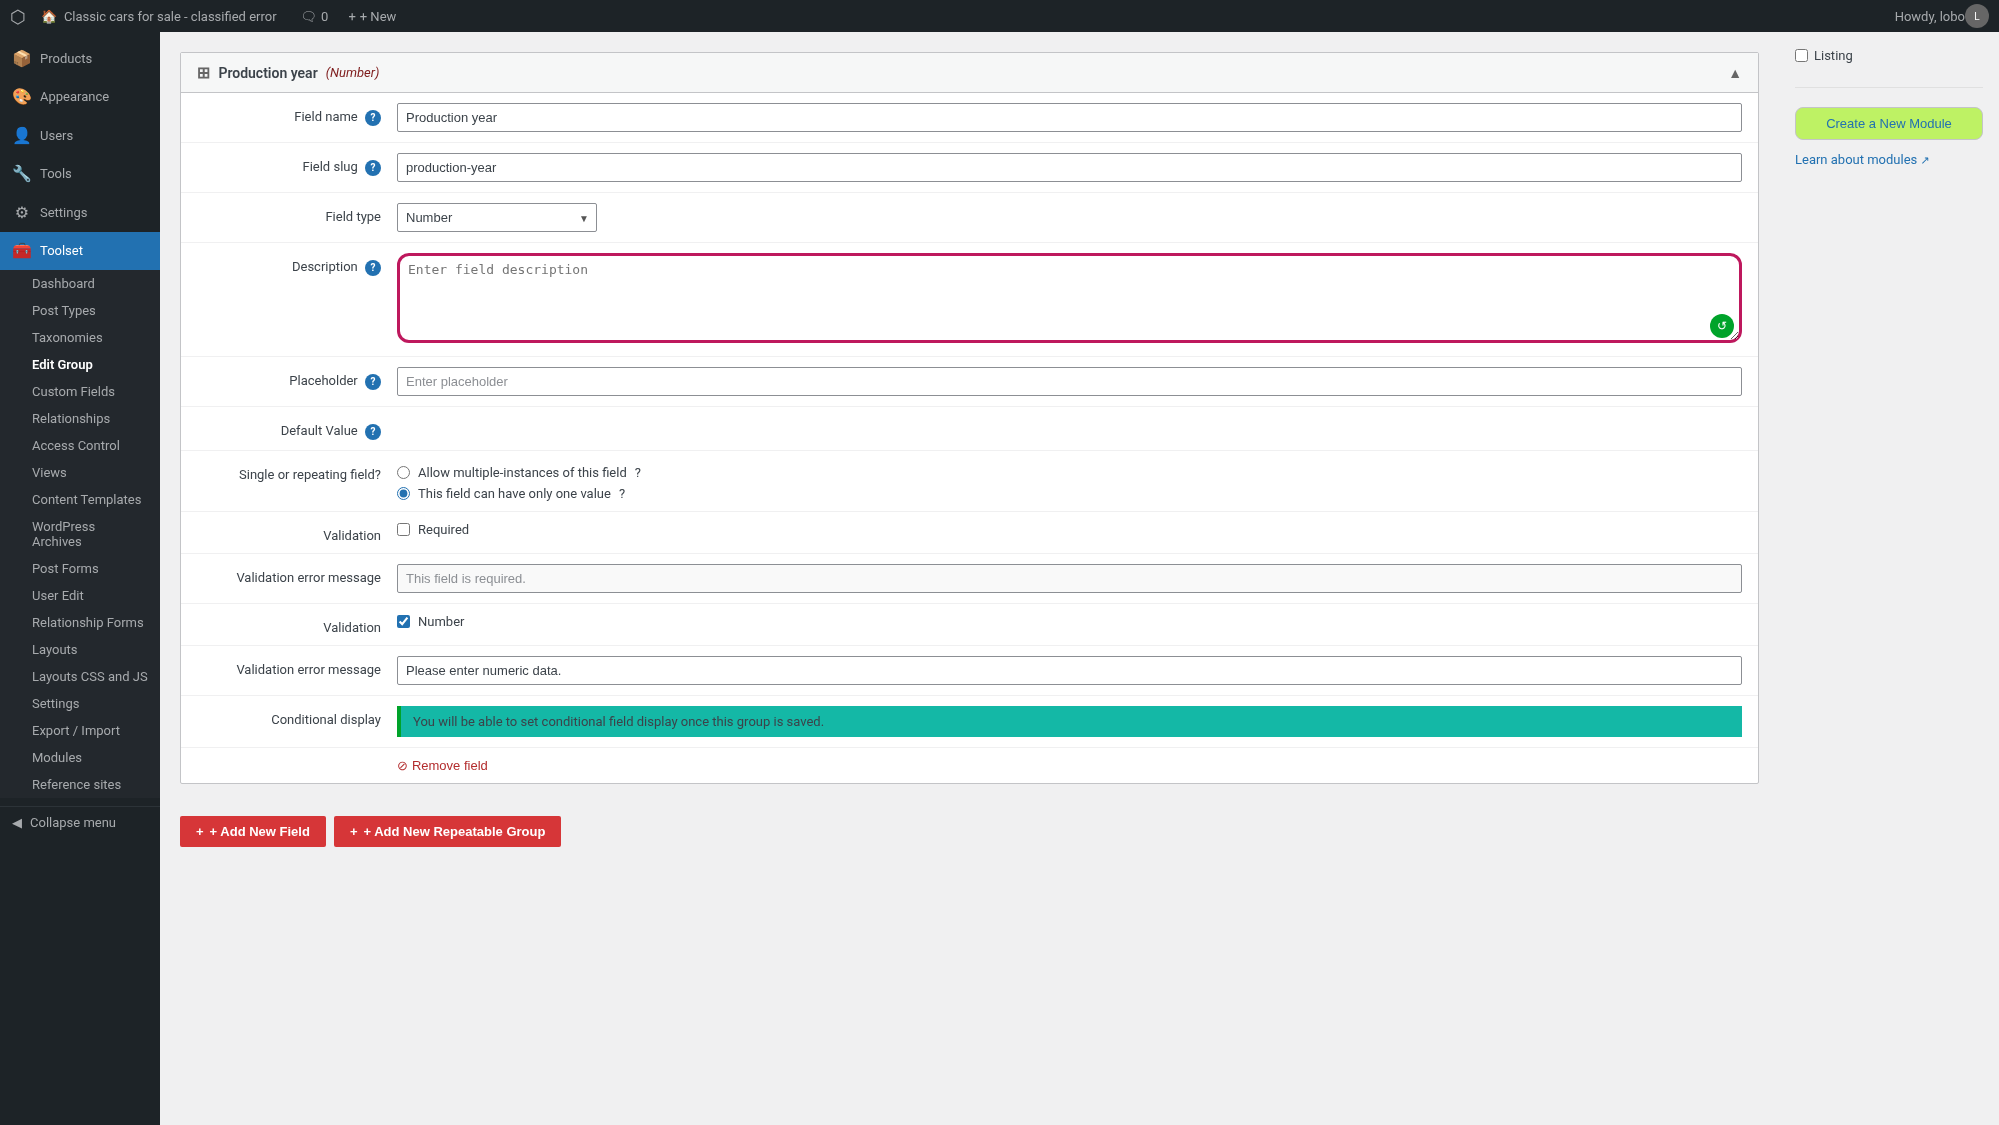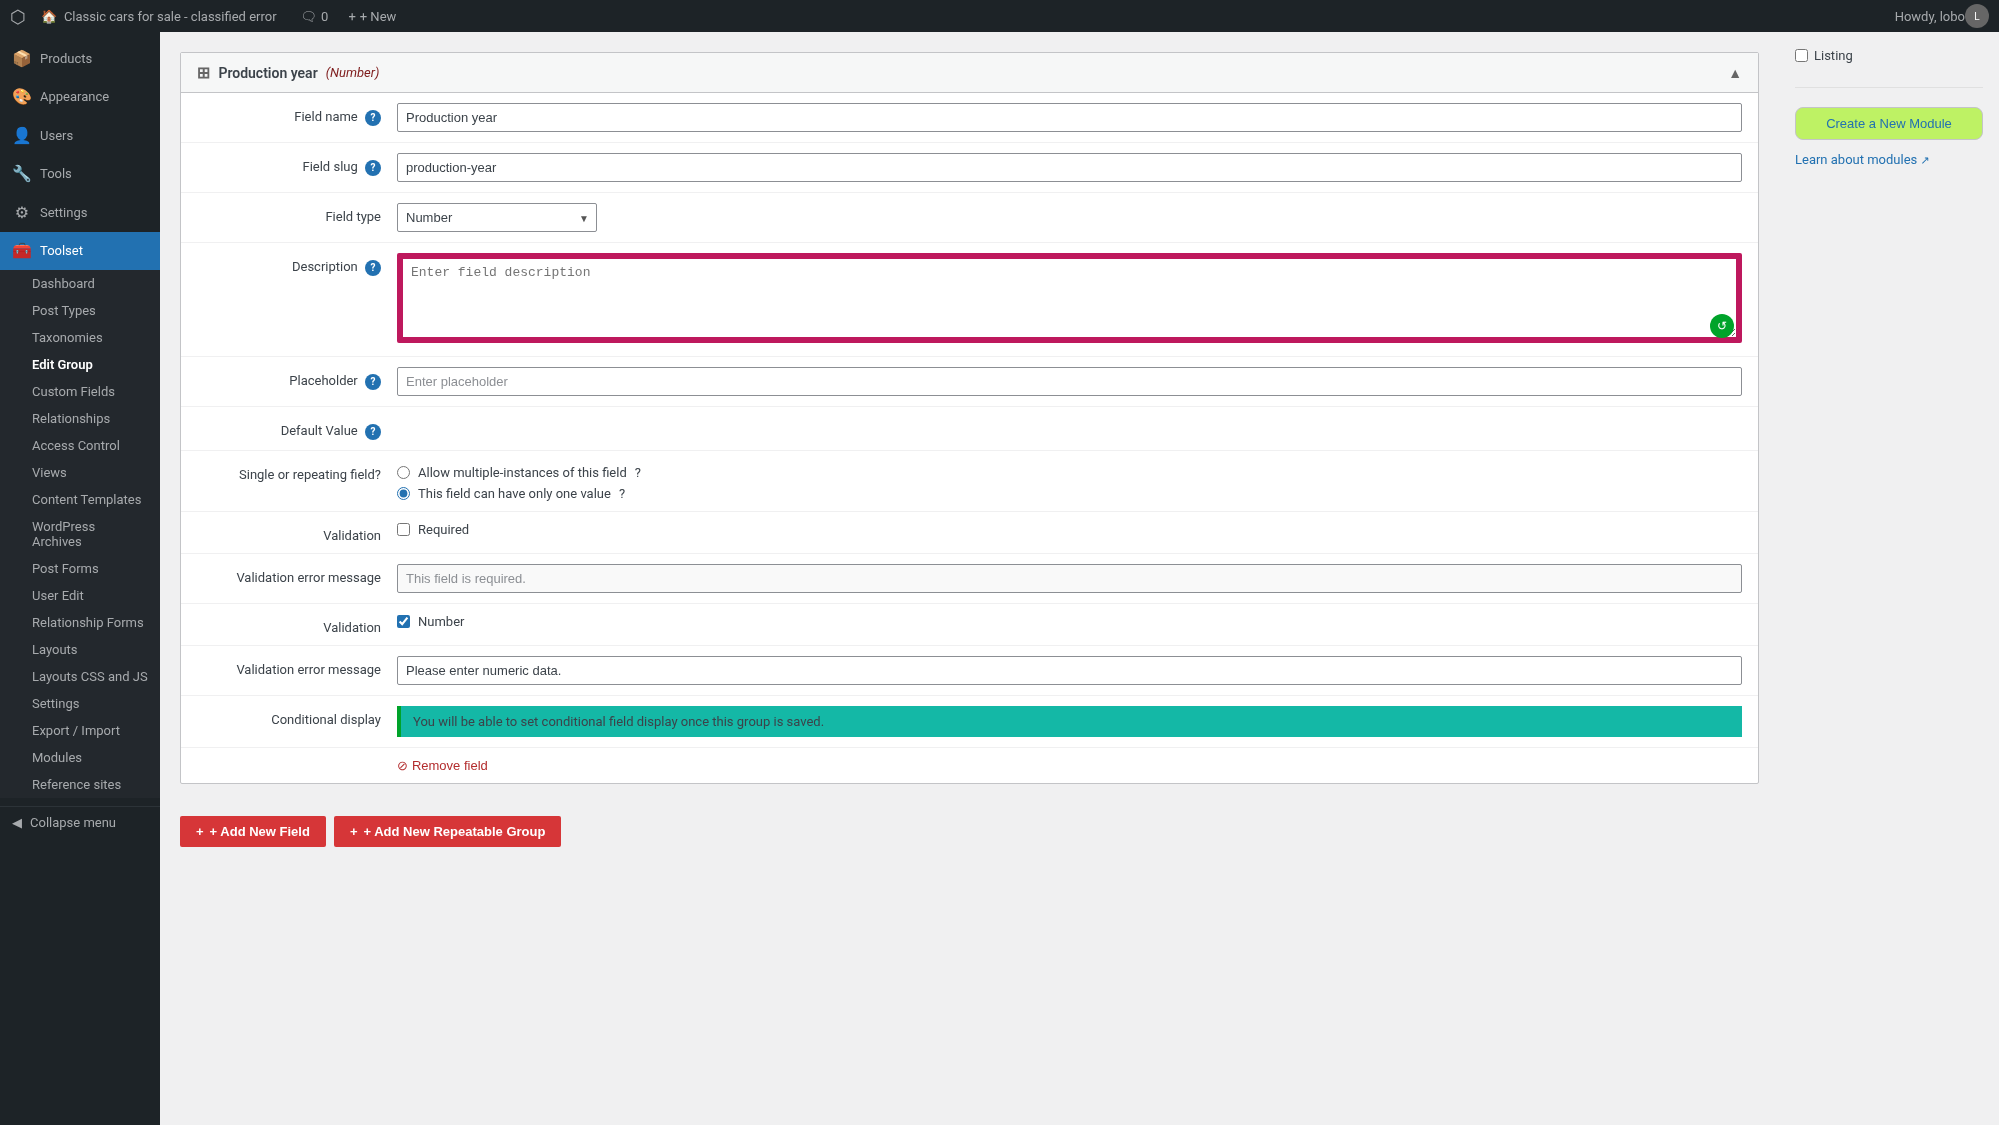--- a/index.html
+++ b/index.html
@@ -147,28 +147,27 @@
       border-radius: 2px;
       font-size: 13px;
       color: #3c434a;
       background: #fff;
     }
     .input-field::placeholder { color: #8c8f94; }
 
     .textarea-field {
       width: 100%;
       padding: 6px 8px;
-      border: 6px solid #be185d;
-      border-radius: 2px;
+      border: 3px solid #be185d;
+      border-radius: 12px;
       font-size: 13px;
       color: #3c434a;
       background: #fff;
       resize: vertical;
       min-height: 90px;
-      font-family: Liberation Mono, monospace;
     }
     .textarea-wrapper { position: relative; }
     .textarea-refresh {
       position: absolute;
       bottom: 8px;
       right: 8px;
       width: 24px;
       height: 24px;
       background: #00a32a;
       border-radius: 50%;

